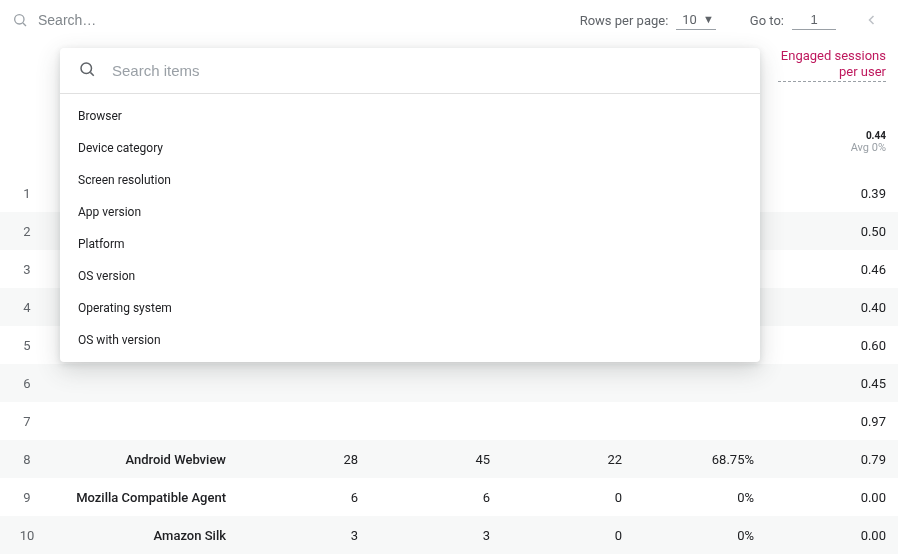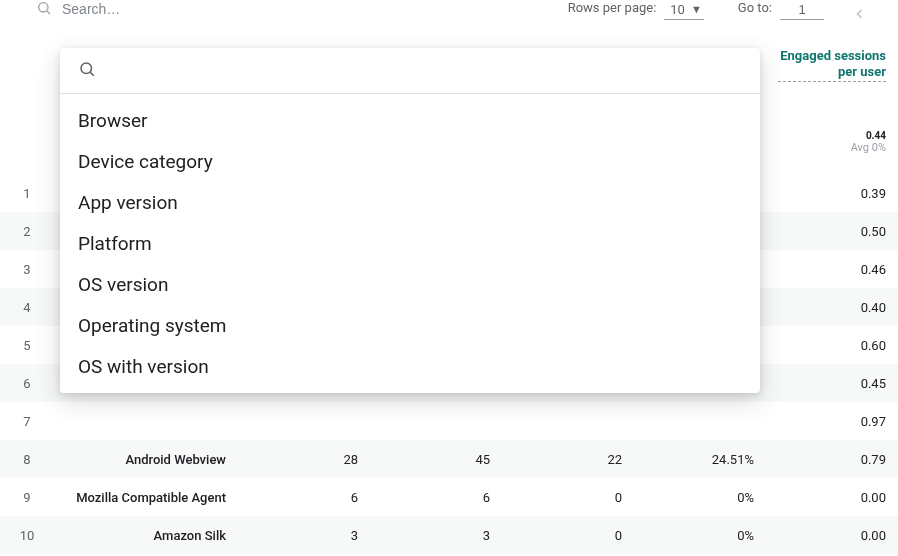--- a/index.html
+++ b/index.html
@@ -1,40 +1,40 @@
 <!DOCTYPE html>
 <html><head>
 <meta charset="utf-8">
 <style>
   * { box-sizing: border-box; }
   html, body { margin: 0; padding: 0; font-family: Roboto, "Helvetica Neue", Arial, sans-serif; font-size: 13px; color: #202124; background: #fff; }
   .page { width: 898px; height: 556px; position: relative; overflow: hidden; }
 
   
-  .toolbar { display: flex; align-items: flex-start; height: 40px; padding: 0 24px; gap: 8px; color: #5f6368; margin-left: 12px; }
+  .toolbar { display: flex; align-items: center; height: 40px; padding: 0 12px; gap: 8px; color: #5f6368; }
   .toolbar .spacer { flex: 1; }
   .search-icon svg { width: 16px; height: 16px; display: block; }
   .search-input { border: none; outline: none; font-size: 14px; color: #5f6368; width: 120px; background: transparent; }
   .search-input::placeholder { color: #80868b; }
   .rows-label, .goto-label { font-size: 13px; color: #5f6368; }
   .rows-value { display: inline-flex; align-items: center; gap: 6px; border-bottom: 1px solid #9aa0a6; padding: 2px 2px 2px 6px; min-width: 38px; cursor: pointer; }
   .rows-value .num { color: #5f6368; font-size: 13px; }
   .chev-down { font-size: 11px; color: #5f6368; }
   .goto-input { width: 44px; border: none; border-bottom: 1px solid #9aa0a6; text-align: center; font-size: 13px; color: #5f6368; outline: none; background: transparent; padding: 2px 0; }
   .pager-prev { width: 28px; height: 28px; display: inline-flex; align-items: center; justify-content: center; color: #bdc1c6; cursor: pointer; }
   .pager-prev svg { width: 12px; height: 12px; }
 
   
   .table-wrap { height: calc(100% - 40px); overflow: hidden; position: relative; }
   table { border-collapse: collapse; width: 100%; table-layout: fixed; }
   col.col-idx { width: 54px; }
   col.col-browser { width: 184px; }
   col.col-num { width: 132px; }
   th, td { padding: 0 12px; }
-  thead th { vertical-align: top; text-align: right; font-weight: 700; color: #0f766e; height: 70px; padding-top: 8px; }
+  thead th { vertical-align: top; text-align: right; font-weight: 400; color: #be185d; height: 70px; padding-top: 8px; }
   thead th.first { text-align: left; }
   thead th.last .metric-name { border-bottom: 1px dashed #9aa0a6; display: inline-block; line-height: 1.25; }
   tbody tr { height: 38px; }
   tbody tr:nth-child(odd) td { background: #f7f8f8; }
   tbody tr:nth-child(even) td { background: #fff; }
   td.idx { text-align: center; color: #5f6368; }
   td.browser { text-align: right; font-weight: 500; color: #202124; }
   td.num { text-align: right; color: #202124; }
 
   
@@ -52,21 +52,21 @@
     border-radius: 4px;
     box-shadow: 0 2px 6px rgba(60,64,67,.15), 0 8px 24px rgba(60,64,67,.2);
     z-index: 10;
     overflow: hidden;
   }
   .dropdown-search { display: flex; align-items: center; gap: 14px; padding: 12px 18px; border-bottom: 1px solid #e0e0e0; }
   .dropdown-search svg { width: 18px; height: 18px; color: #5f6368; }
   .dropdown-search input { border: none; outline: none; font-size: 15px; color: #5f6368; flex: 1; background: transparent; }
   .dropdown-search input::placeholder { color: #9aa0a6; }
   .dropdown-list { padding: 6px 0; }
-  .dropdown-item { padding: 9px 18px; font-size: 19px; color: #202124; cursor: pointer; }
+  .dropdown-item { padding: 9px 18px; font-size: 12px; color: #202124; cursor: pointer; }
 </style>
 </head>
 <body>
 
 <div class="page">
 
   <div class="toolbar">
     <span class="search-icon">
       <svg viewBox="0 0 24 24" fill="none" stroke="#9aa0a6" stroke-width="2">
           <circle cx="11" cy="11" r="7"></circle>
@@ -191,21 +191,21 @@
             <td class="num"></td>
             <td class="num"></td>
             <td class="num">0.97</td>
           </tr>
           <tr>
             <td class="idx">8</td>
             <td class="browser">Android Webview</td>
             <td class="num">28</td>
             <td class="num">45</td>
             <td class="num">22</td>
-            <td class="num">24.51%</td>
+            <td class="num">68.75%</td>
             <td class="num">0.79</td>
           </tr>
           <tr>
             <td class="idx">9</td>
             <td class="browser">Mozilla Compatible Agent</td>
             <td class="num">6</td>
             <td class="num">6</td>
             <td class="num">0</td>
             <td class="num">0%</td>
             <td class="num">0.00</td>
@@ -224,24 +224,26 @@
   </div>
 
   <div class="dropdown">
     <div class="dropdown-search">
       <span>
         <svg viewBox="0 0 24 24" fill="none" stroke="#5f6368" stroke-width="2">
             <circle cx="11" cy="11" r="7"></circle>
             <line x1="16.5" y1="16.5" x2="21" y2="21"></line>
           </svg>
       </span>
+      <input placeholder="Search items" style="">
     </div>
     <div class="dropdown-list" id="dropdown-list">
         <div class="dropdown-item">Browser</div>
         <div class="dropdown-item">Device category</div>
+        <div class="dropdown-item">Screen resolution</div>
         <div class="dropdown-item">App version</div>
         <div class="dropdown-item">Platform</div>
         <div class="dropdown-item">OS version</div>
         <div class="dropdown-item">Operating system</div>
         <div class="dropdown-item">OS with version</div>
       </div>
   </div>
 
 </div>
 

